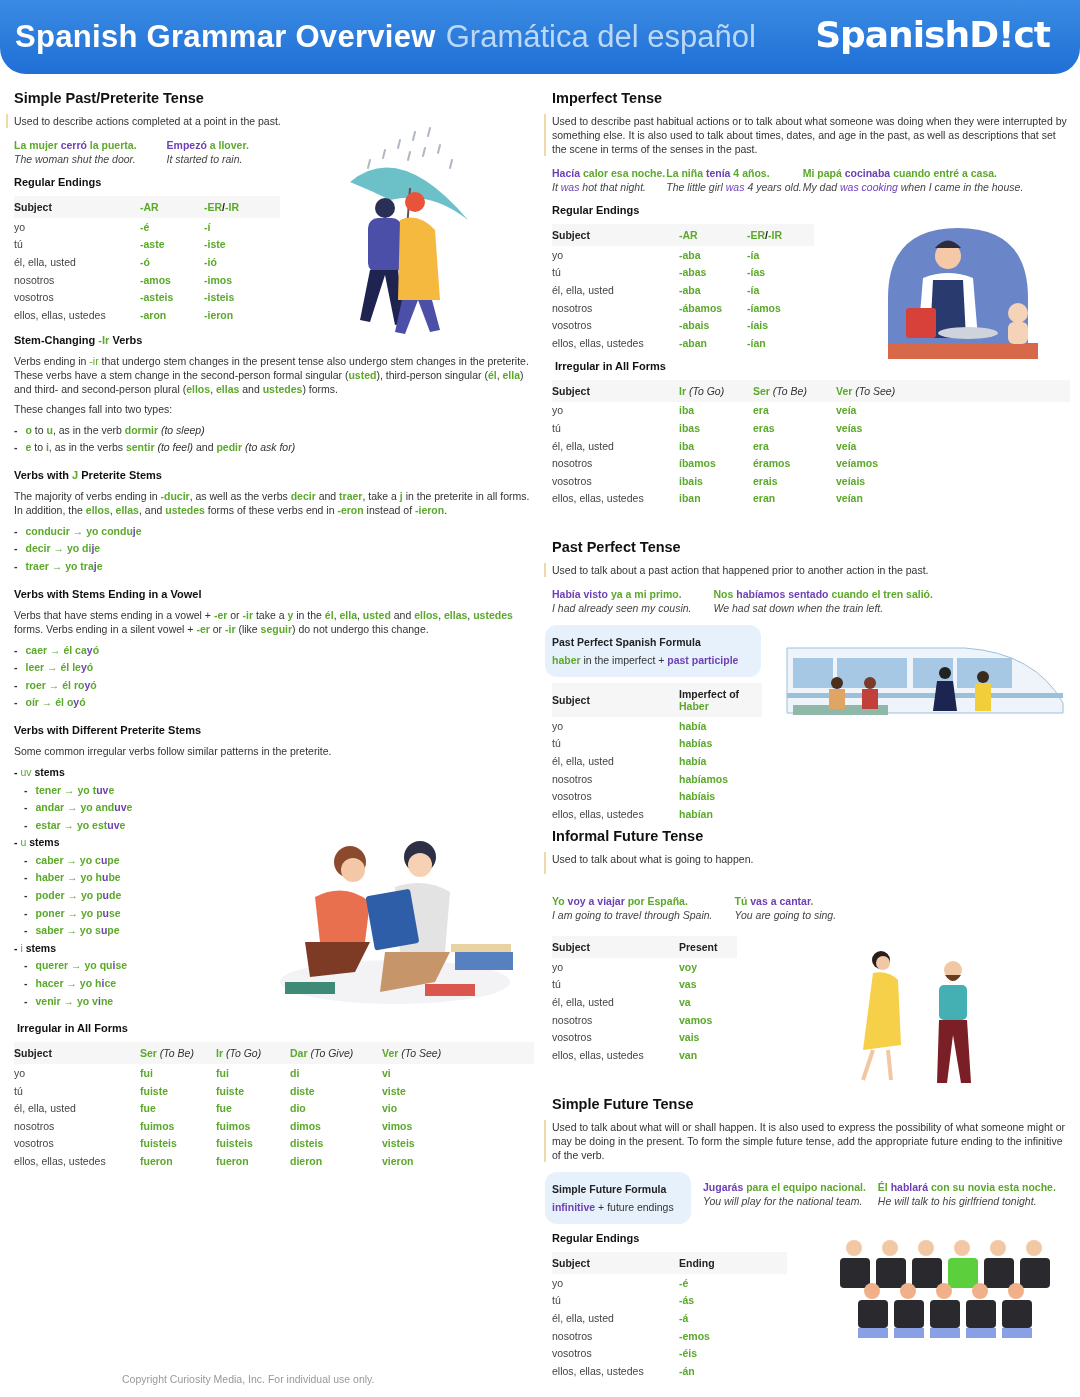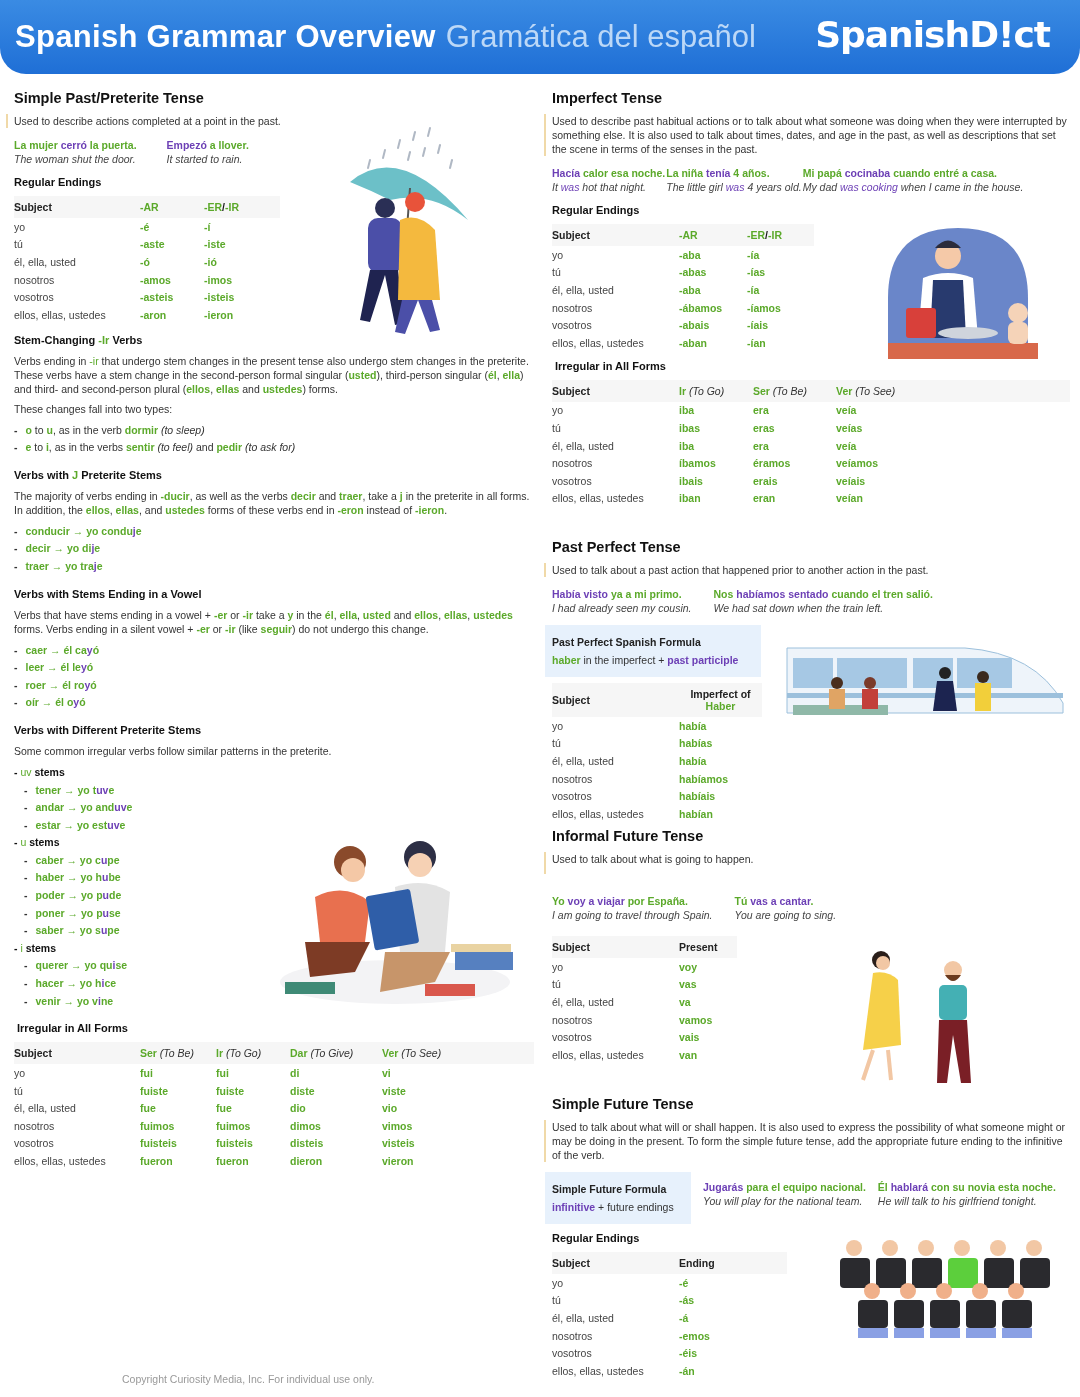--- a/index.html
+++ b/index.html
@@ -27,21 +27,21 @@
 td{padding:0;height:17.6px;vertical-align:middle;color:#444}
 td.v{color:#5ba92a;font-weight:bold}
 th .g{font-weight:bold}
 th i{font-weight:normal;font-style:italic;color:#333}
 .para{font-size:10.5px;line-height:14px;color:#333;margin-bottom:6px}
 ul{list-style:none;font-size:10.5px}
 ul li{height:17.6px;line-height:17.6px}
 ul li::before{content:"-";color:#333;margin-right:8px;font-weight:bold}
 .sub li{padding-left:10px}
 .stem{font-weight:bold;color:#111;height:17.6px;line-height:17.6px;font-size:10.5px}
-.box{background:#e7f1fc;border-radius:0;padding:8px 8px;font-size:10.5px;line-height:18px;color:#333}
+.box{background:#e7f1fc;border-radius:12px;padding:8px 8px;font-size:10.5px;line-height:18px;color:#333}
 .box b.title{color:#222}
 .img{position:absolute}
 .copy{position:absolute;left:122px;top:1373px;font-size:10.5px;color:#999}
 </style>
 </head>
 <body>
 
 <header>
   <span class="t1">Spanish Grammar Overview</span>
   <span class="t2">Gramática del español</span>
@@ -347,21 +347,21 @@
     <div><span class="g">Nos </span><span class="p">habíamos sentado</span><span class="g"> cuando el tren salió.</span><br><i>We had sat down when the train left.</i></div>
   </div>
   <div class="box" style="width:216px;margin-left:-7px;padding-left:7px">
     <b class="title">Past Perfect Spanish Formula</b><br>
     <span class="g">haber</span> in the imperfect + <span class="p">past participle</span>
   </div>
   <table style="width:210px;margin-top:6px">
     <tbody>
         <tr>
           <th style="width:127px">Subject</th>
-          <th style="text-align:center">Imperfect of <span class="g">Haber</span></th>
+          <th style="text-align:left">Imperfect of <span class="g">Haber</span></th>
         </tr>
     <tr>
           <td>yo</td>
           <td class="v">había</td>
         </tr>
     <tr>
           <td>tú</td>
           <td class="v">habías</td>
         </tr>
     <tr>

